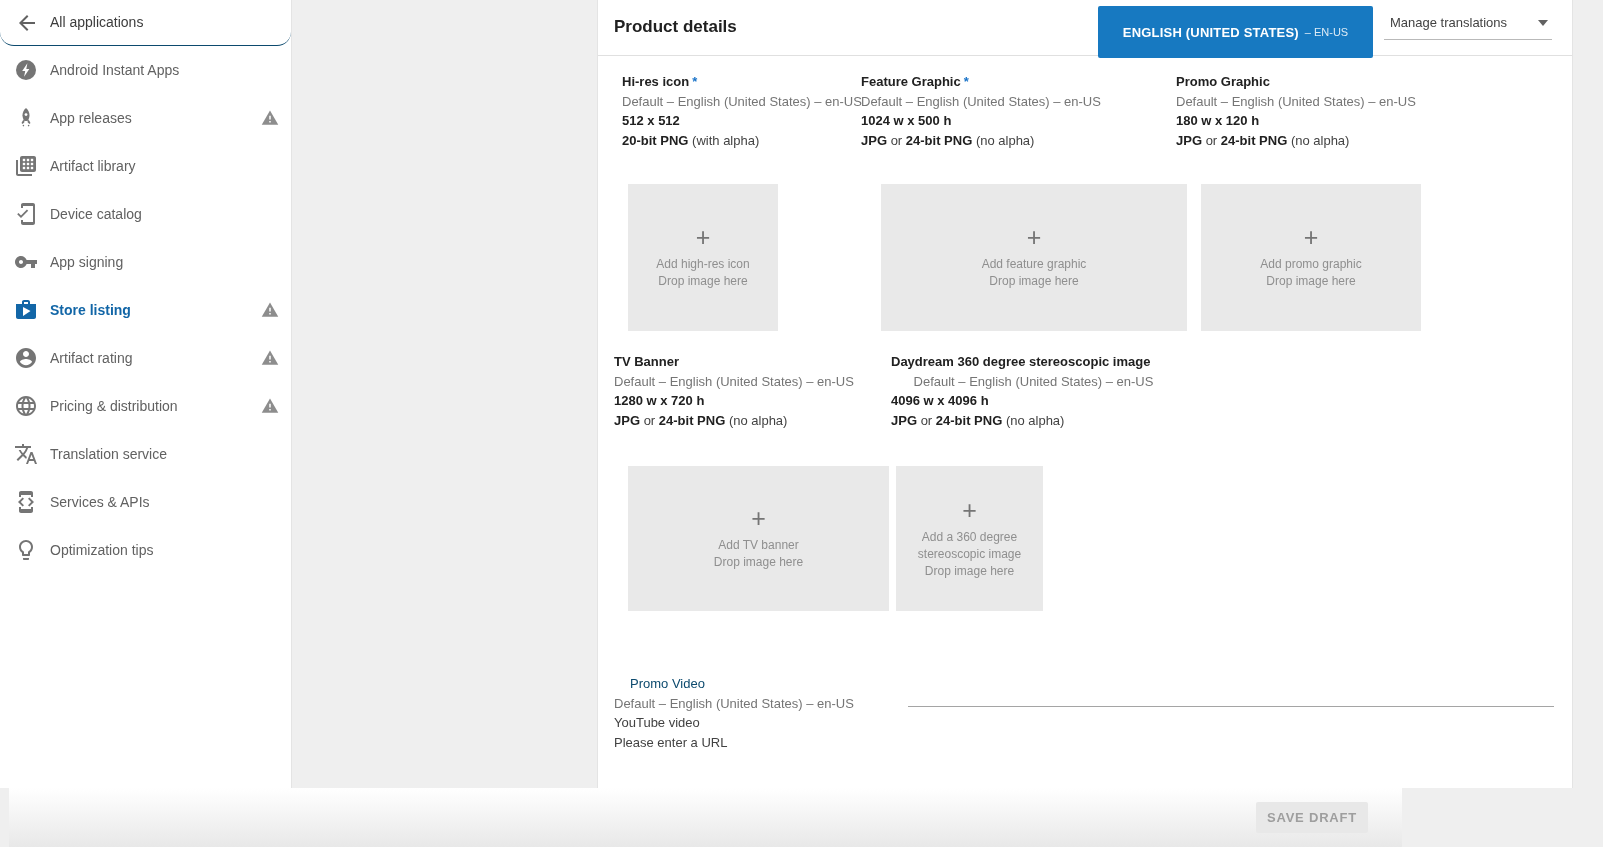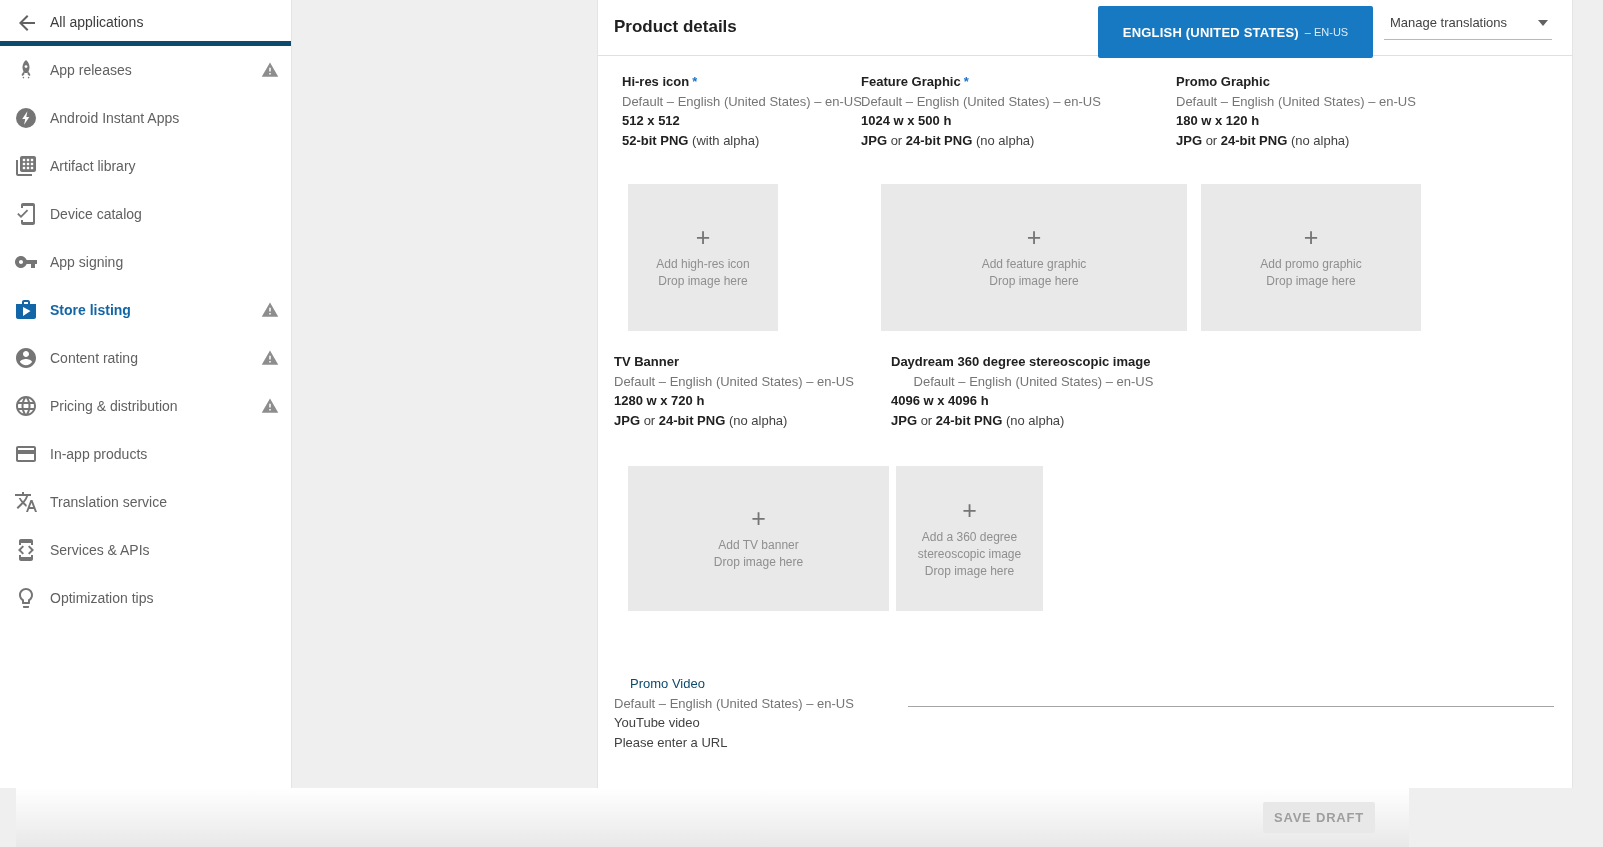--- a/index.html
+++ b/index.html
@@ -10,21 +10,21 @@
     position:relative;
     overflow:hidden;
     color:#424242;
   }
   
   .sidebar {
     position:absolute; left:0; top:0; width:292px; height:788px;
     background:#ffffff; border-right:1px solid #e4e4e4;
   }
   .sb-top {
-    height:46px; position:relative; border-bottom:5px solid #0c4a6e; cursor:pointer;
+    height:46px; position:relative; border-bottom:1px solid #0c4a6e; cursor:pointer;border-radius:14px;
   }
   .sb-top svg { position:absolute; left:15px; top:11px; }
   .sb-top .lbl {
     position:absolute; left:50px; top:0; line-height:45px;
     font-size:14px; color:#3c3c3c;
   }
   .sb-item { position:relative; height:48px; cursor:pointer; }
   .sb-item svg.mi { position:absolute; left:14px; top:12px; }
   .sb-item .lbl {
     position:absolute; left:50px; top:0; line-height:48px;
@@ -87,21 +87,21 @@
   .b5 { left:298px; top:466px; width:147px; height:145px; }
   
   .pv { left:16px; top:674px; }
   .pv .pt { color:#0c4a6e;margin-left:16px; }
   .url-line {
     position:absolute; left:310px; top:681px; width:646px; height:26px;
     border-bottom:1px solid #a5a5a5; cursor:text;
   }
   
   .footer {
-    position:absolute; left:16px; top:788px; width:1393px; height:59px;
+    position:absolute; left:9px; top:788px; width:1393px; height:59px;
     background:linear-gradient(180deg,#ffffff 0%,#efefef 70%,#e8e8e8 100%);
     padding-left:16px;
   }
   .save-btn {
     position:absolute; right:34px; top:14px; width:112px; height:31px;
     background:#e8e8e8; border:none; border-radius:2px;
     font-family:inherit; font-size:13px; font-weight:bold; letter-spacing:.8px;
     color:#9e9e9e; cursor:default;
   }
 </style>
@@ -111,39 +111,39 @@
 <aside class="sidebar">
   <div class="sb-top">
     <svg width="24" height="24" viewBox="0 0 24 24">
       <path fill="#616161" d="M20 11H7.83l5.59-5.59L12 4l-8 8 8 8 1.41-1.41L7.83 13H20v-2z"></path>
     </svg>
     <span class="lbl">All applications</span>
   </div>
 
   <div class="sb-item">
     <svg class="mi" width="24" height="24" viewBox="0 0 24 24">
+      <circle cx="12" cy="12" r="10" fill="#757575"></circle>
+      <path fill="#ffffff" d="M13.4 5.2L8.2 13.1h3l-1.1 5.7 5.2-7.9h-3z"></path>
+    </svg>
+    <span class="lbl">Android Instant Apps</span>
+  </div>
+
+  <div class="sb-item">
+    <svg class="mi" width="24" height="24" viewBox="0 0 24 24">
       <path fill="#757575" d="M12 2c2.2 1.8 3.5 4.4 3.5 7.2 0 2.1-.7 4.1-1.9 5.8h-3.2C9.2 13.3 8.5 11.3 8.5 9.2 8.5 6.4 9.8 3.8 12 2z"></path>
       <circle cx="12" cy="8.6" r="1.4" fill="#ffffff"></circle>
       <path fill="#757575" d="M9.4 13.6L7.5 17l1.1 1 2-2.1zM14.6 13.6l1.9 3.4-1.1 1-2-2.1z"></path>
       <circle cx="9.4" cy="19.6" r=".8" fill="#757575"></circle>
         <circle cx="14.6" cy="19.6" r=".8" fill="#757575"></circle>
     </svg>
     <span class="lbl">App releases</span>
     <svg class="warn" width="18" height="18" viewBox="0 0 24 24">
       <path fill="#8d8d8d" d="M1 21h22L12 2 1 21z"></path>
         <path fill="#ffffff" d="M13 18h-2v-2h2v2zm0-4h-2v-5h2v5z"></path>
     </svg>
-  </div>
-
-  <div class="sb-item">
-    <svg class="mi" width="24" height="24" viewBox="0 0 24 24">
-      <circle cx="12" cy="12" r="10" fill="#757575"></circle>
-      <path fill="#ffffff" d="M13.4 5.2L8.2 13.1h3l-1.1 5.7 5.2-7.9h-3z"></path>
-    </svg>
-    <span class="lbl">Android Instant Apps</span>
   </div>
 
   <div class="sb-item">
     <svg class="mi" width="24" height="24" viewBox="0 0 24 24">
       <path fill="#757575" d="M4 6H2v14c0 1.1.9 2 2 2h14v-2H4V6z"></path>
       <path fill="#757575" d="M20 2H8c-1.1 0-2 .9-2 2v12c0 1.1.9 2 2 2h12c1.1 0 2-.9 2-2V4c0-1.1-.9-2-2-2z"></path>
       <g fill="#ffffff">
         <rect x="8.8" y="4.8" width="2.4" height="2.4"></rect>
           <rect x="12.8" y="4.8" width="2.4" height="2.4"></rect>
           <rect x="16.8" y="4.8" width="2.4" height="2.4"></rect>
@@ -180,44 +180,38 @@
     <svg class="warn" width="18" height="18" viewBox="0 0 24 24">
       <path fill="#8d8d8d" d="M1 21h22L12 2 1 21z"></path>
         <path fill="#ffffff" d="M13 18h-2v-2h2v2zm0-4h-2v-5h2v5z"></path>
     </svg>
   </div>
 
   <div class="sb-item">
     <svg class="mi" width="24" height="24" viewBox="0 0 24 24">
       <path fill="#757575" d="M12 2C6.48 2 2 6.48 2 12s4.48 10 10 10 10-4.48 10-10S17.52 2 12 2zm0 3c1.66 0 3 1.34 3 3s-1.34 3-3 3-3-1.34-3-3 1.34-3 3-3zm0 14.2c-2.5 0-4.71-1.28-6-3.22.03-1.99 4-3.08 6-3.08 1.99 0 5.97 1.09 6 3.08-1.29 1.94-3.5 3.22-6 3.22z"></path>
     </svg>
-    <span class="lbl">Content rating</span>
+    <span class="lbl">Artifact rating</span>
     <svg class="warn" width="18" height="18" viewBox="0 0 24 24">
       <path fill="#8d8d8d" d="M1 21h22L12 2 1 21z"></path>
         <path fill="#ffffff" d="M13 18h-2v-2h2v2zm0-4h-2v-5h2v5z"></path>
     </svg>
   </div>
 
   <div class="sb-item">
     <svg class="mi" width="24" height="24" viewBox="0 0 24 24">
       <path fill="#757575" d="M11.99 2C6.47 2 2 6.48 2 12s4.47 10 9.99 10C17.52 22 22 17.52 22 12S17.52 2 11.99 2zm6.93 6h-2.95c-.32-1.25-.78-2.45-1.38-3.56 1.84.63 3.37 1.91 4.33 3.56zM12 4.04c.83 1.2 1.48 2.53 1.91 3.96h-3.82c.43-1.43 1.08-2.76 1.91-3.96zM4.26 14C4.1 13.36 4 12.69 4 12s.1-1.36.26-2h3.38c-.08.66-.14 1.32-.14 2 0 .68.06 1.34.14 2H4.26zm.82 2h2.95c.32 1.25.78 2.45 1.38 3.56-1.84-.63-3.37-1.9-4.33-3.56zm2.95-8H5.08c.96-1.66 2.49-2.93 4.33-3.56C8.81 5.55 8.35 6.75 8.03 8zM12 19.96c-.83-1.2-1.48-2.53-1.91-3.96h3.82c-.43 1.43-1.08 2.76-1.91 3.96zM14.34 14H9.66c-.09-.66-.16-1.32-.16-2 0-.68.07-1.35.16-2h4.68c.09.65.16 1.32.16 2 0 .68-.07 1.34-.16 2zm.25 5.56c.6-1.11 1.06-2.31 1.38-3.56h2.95c-.96 1.65-2.49 2.93-4.33 3.56zM16.36 14c.08-.66.14-1.32.14-2 0-.68-.06-1.34-.14-2h3.38c.16.64.26 1.31.26 2s-.1 1.36-.26 2h-3.38z"></path>
     </svg>
     <span class="lbl">Pricing &amp; distribution</span>
     <svg class="warn" width="18" height="18" viewBox="0 0 24 24">
       <path fill="#8d8d8d" d="M1 21h22L12 2 1 21z"></path>
         <path fill="#ffffff" d="M13 18h-2v-2h2v2zm0-4h-2v-5h2v5z"></path>
     </svg>
   </div>
 
-  <div class="sb-item">
-    <svg class="mi" width="24" height="24" viewBox="0 0 24 24">
-      <path fill="#757575" d="M20 4H4c-1.11 0-1.99.89-1.99 2L2 18c0 1.11.89 2 2 2h16c1.11 0 2-.89 2-2V6c0-1.11-.89-2-2-2zm0 14H4v-6h16v6zm0-10H4V6h16v2z"></path>
-    </svg>
-    <span class="lbl">In-app products</span>
-  </div>
 
   <div class="sb-item">
     <svg class="mi" width="24" height="24" viewBox="0 0 24 24">
       <path fill="#757575" d="M12.87 15.07l-2.54-2.51.03-.03c1.74-1.94 2.98-4.17 3.71-6.53H17V4h-7V2H8v2H1v1.99h11.17C11.5 7.92 10.44 9.75 9 11.35 8.07 10.32 7.3 9.19 6.69 8h-2c.73 1.63 1.73 3.17 2.98 4.56l-5.09 5.02L4 19l5-5 3.11 3.11.76-2.04zM18.5 10h-2L12 22h2l1.12-3h4.75L21 22h2l-4.5-12zm-2.62 7l1.62-4.33L19.12 17h-3.24z"></path>
     </svg>
     <span class="lbl">Translation service</span>
   </div>
 
   <div class="sb-item">
     <svg class="mi" width="24" height="24" viewBox="0 0 24 24">
@@ -244,21 +238,21 @@
     <div class="manage-dd">
       <span>Manage translations</span>
       <span class="caret"></span>
     </div>
   </div>
 
   <div class="ablock t1">
     <div><span class="t">Hi-res icon</span><span class="req">*</span></div>
     <div class="def">Default – English (United States) – en-US</div>
     <div class="sz">512 x 512</div>
-    <div class="fmt"><b>52-bit PNG</b><span> (with alpha)</span><b></b><span></span></div>
+    <div class="fmt"><b>20-bit PNG</b><span> (with alpha)</span><b></b><span></span></div>
   </div>
   <div class="ablock t2">
     <div><span class="t">Feature Graphic</span><span class="req">*</span></div>
     <div class="def">Default – English (United States) – en-US</div>
     <div class="sz">1024 w x 500 h</div>
     <div class="fmt"><b>JPG</b><span> or </span><b>24-bit PNG</b><span> (no alpha)</span></div>
   </div>
   <div class="ablock t3">
     <div><span class="t">Promo Graphic</span><span class="req"></span></div>
     <div class="def">Default – English (United States) – en-US</div>

